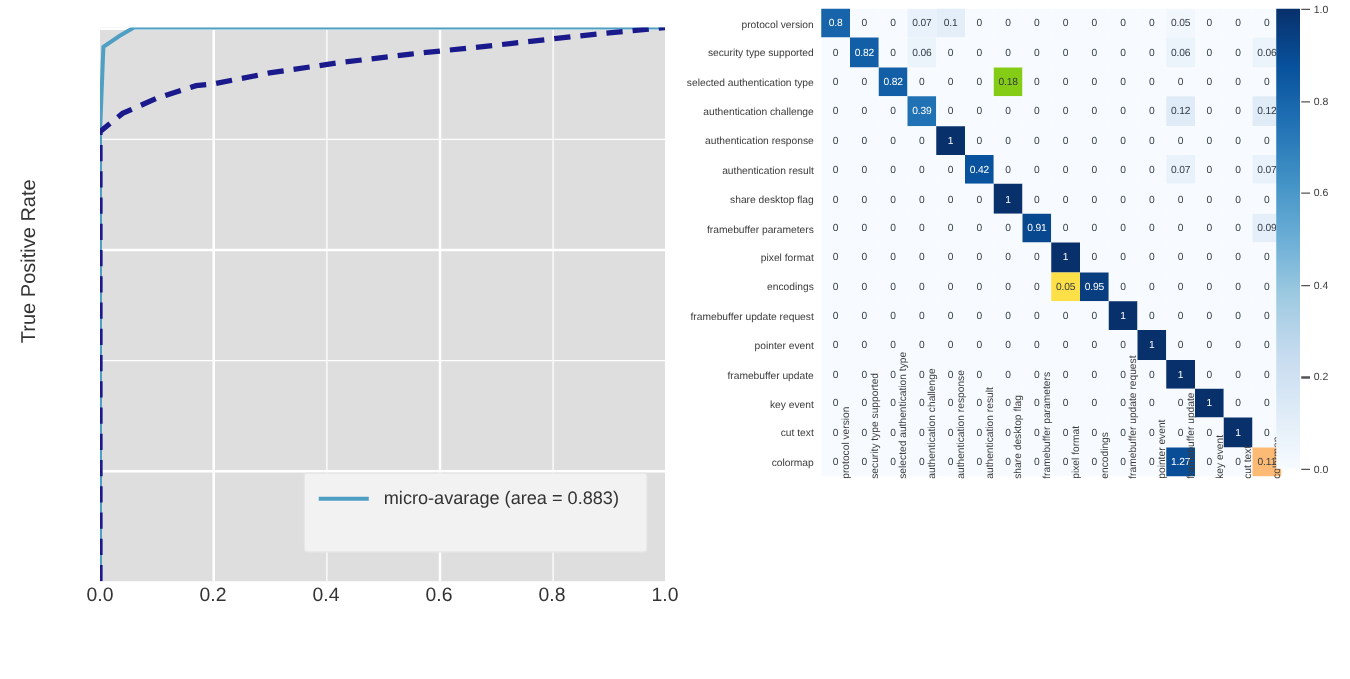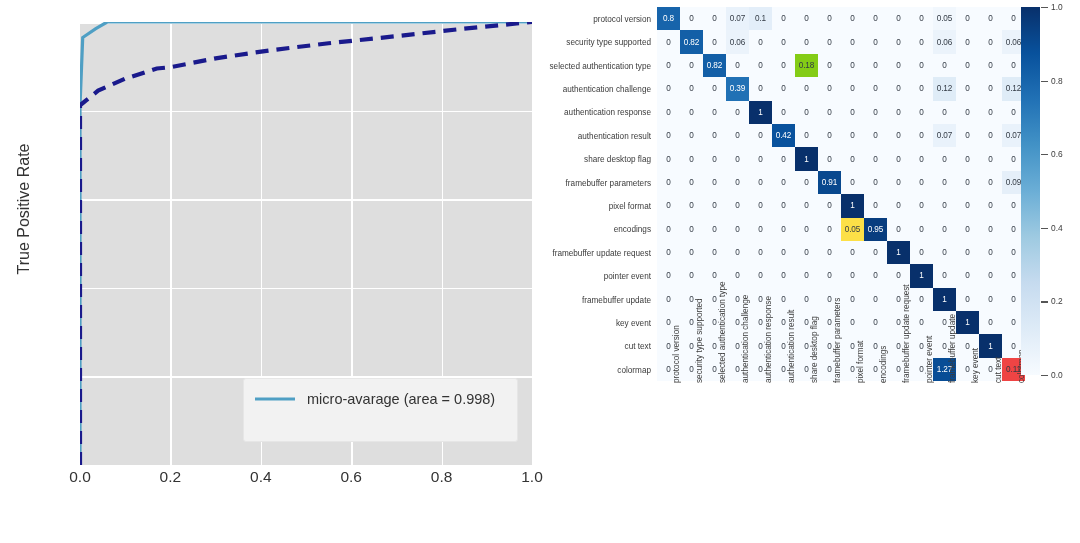--- a/index.html
+++ b/index.html
@@ -129,21 +129,21 @@
 
     <div id="ylabel">True Positive Rate</div>
 
     <div id="roc-legend">
       <div class="legend-row">
         <span class="legend-swatch">
           <svg width="42" height="14">
               <line x1="1" y1="7" x2="41" y2="7" stroke="#4f9fc4" stroke-width="3.2"></line>
             </svg>
         </span>
-        <span class="legend-text">micro-avarage (area = 0.998)</span>
+        <span class="legend-text">micro-avarage (area = 0.883)</span>
       </div>
     </div>
 
   </div>
 
   <div id="heat-figure">
 
     <div id="heat-rowlabels">
         <div class="rowlabel" style="top: 18.7px;">protocol version</div>
         <div class="rowlabel" style="top: 42.1px;">security type supported</div>
@@ -411,21 +411,21 @@
         <div class="cell" style="background: rgb(247, 251, 255);">0</div>
         <div class="cell" style="background: rgb(247, 251, 255);">0</div>
         <div class="cell" style="background: rgb(247, 251, 255);">0</div>
         <div class="cell" style="background: rgb(247, 251, 255);">0</div>
         <div class="cell" style="background: rgb(247, 251, 255);">0</div>
         <div class="cell" style="background: rgb(247, 251, 255);">0</div>
         <div class="cell" style="background: rgb(247, 251, 255);">0</div>
         <div class="cell dark" style="background: rgb(8, 77, 150);">1.27</div>
         <div class="cell" style="background: rgb(247, 251, 255);">0</div>
         <div class="cell" style="background: rgb(247, 251, 255);">0</div>
-        <div class="cell" style="background: #ef4444;">0.11</div>
+        <div class="cell" style="background: #fdba74;">0.11</div>
       </div>
     <div id="heat-collabels">
         <div class="collabel" style="left: 131.5px; top: 383px;">protocol version</div>
         <div class="collabel" style="left: 154.5px; top: 383px;">security type supported</div>
         <div class="collabel" style="left: 177.5px; top: 383px;">selected authentication type</div>
         <div class="collabel" style="left: 200.5px; top: 383px;">authentication challenge</div>
         <div class="collabel" style="left: 223.5px; top: 383px;">authentication response</div>
         <div class="collabel" style="left: 246.5px; top: 383px;">authentication result</div>
         <div class="collabel" style="left: 269.5px; top: 383px;">share desktop flag</div>
         <div class="collabel" style="left: 292.5px; top: 383px;">framebuffer parameters</div>

